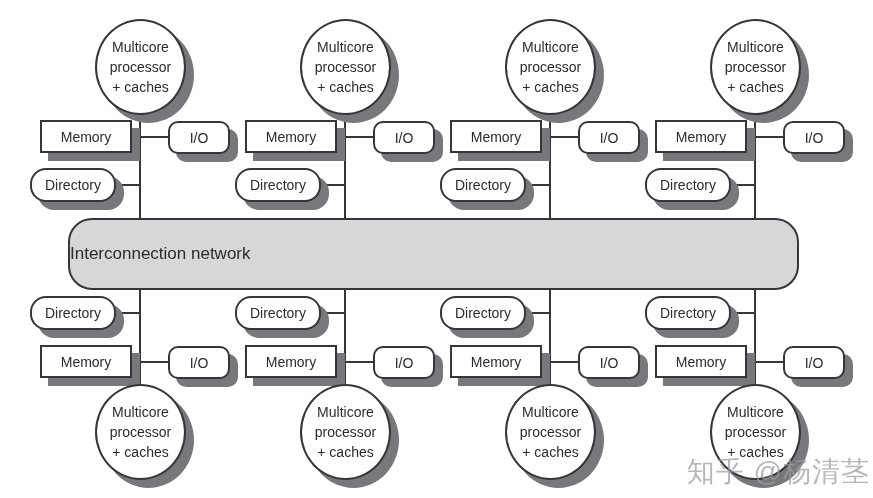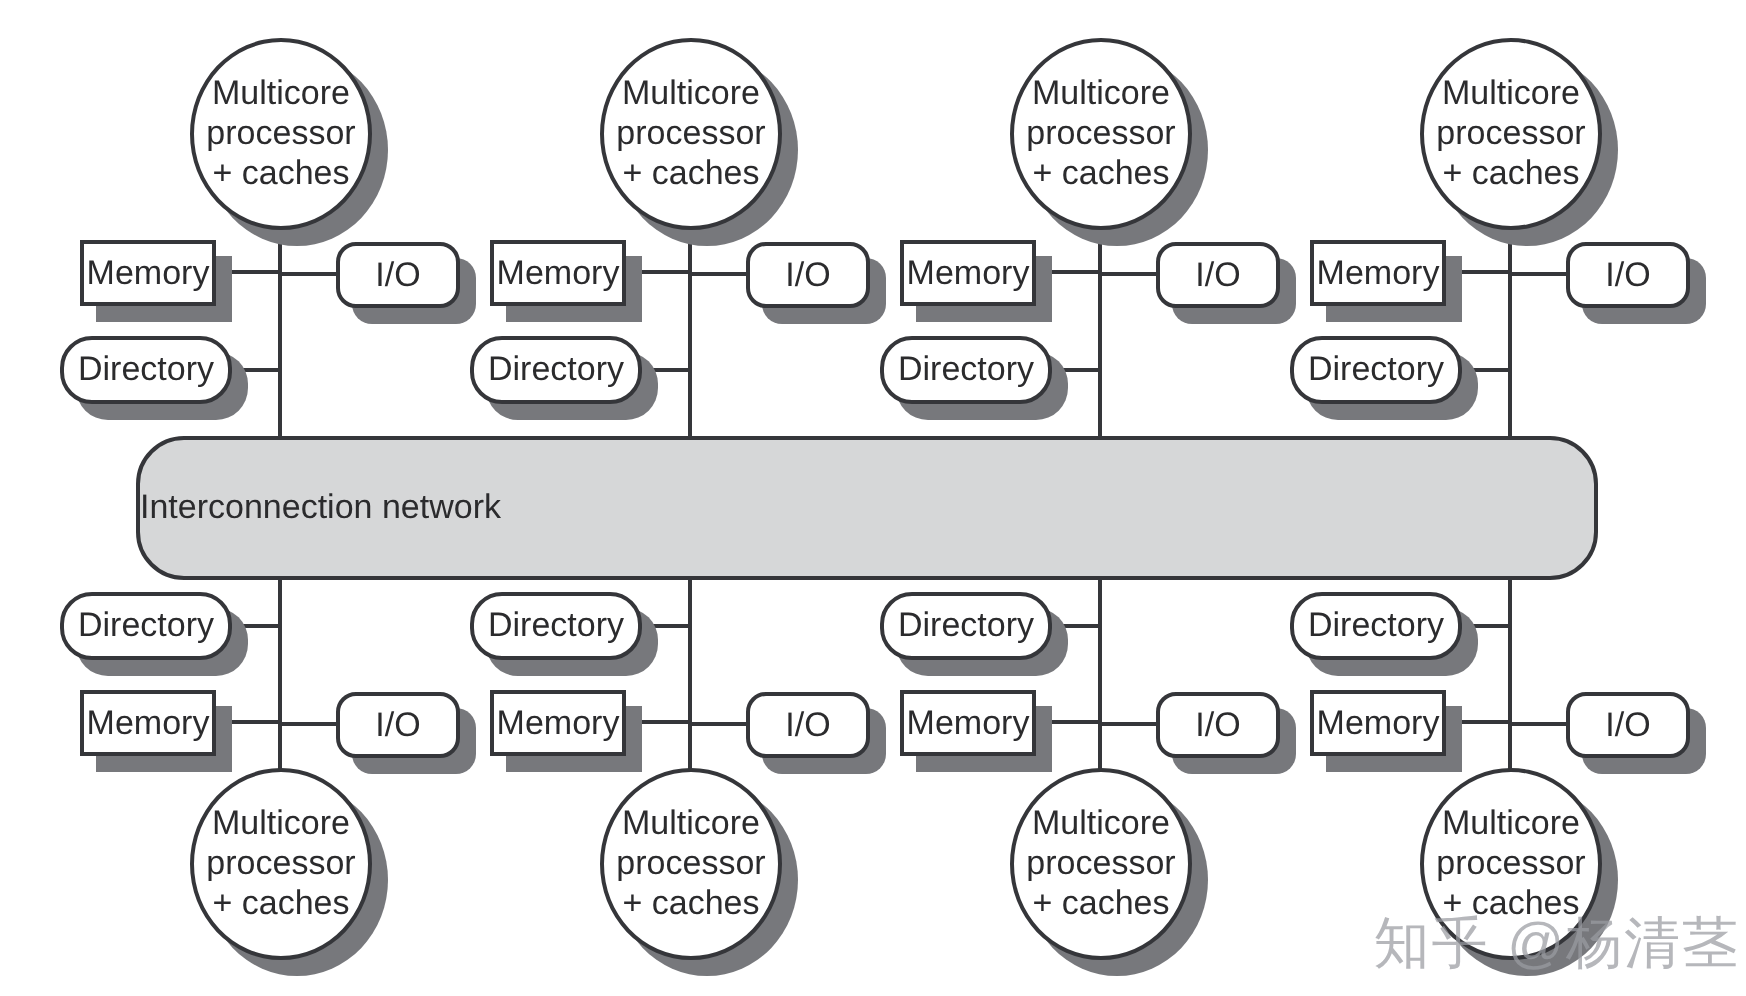--- a/index.html
+++ b/index.html
@@ -35,34 +35,34 @@
   .bottom-node .dir-line { top:22px; left:85px; width:26px; }
   .bottom-node .mem-line { top:70px; left:85px; width:26px; }
   .bottom-node .io-line  { top:71px; left:110px; width:30px; }
 
   .box, .ellipse {
     position:absolute;
     background:var(--box_fill);
     border:2px solid var(--box_border);
     box-shadow:8px 8px 0 0 var(--shadow);
     display:flex; align-items:center; justify-content:center;
-    font-size:17px;
+    font-size:14px;
     z-index:2;
   }
   .ellipse {
     left:65px; width:91px; height:96px;
     border-radius:50%;
     text-align:center;
     line-height:20px;
   }
   .ellipse span { white-space:pre-line; }
   .top-node .ellipse { top:4px; }
   .bottom-node .ellipse { top:94px; }
 
-  .memory { width:68px; height:33px; left:10px; }
+  .memory { width:92px; height:33px; left:10px; }
   .io { width:62px; height:33px; left:138px; border-radius:10px; }
   .directory { width:86px; height:34px; left:0;border-radius:16px; }
   .top-node .memory { top:105px; }
   .top-node .io { top:106px; }
   .top-node .directory { top:153px; }
   .bottom-node .directory { top:6px; }
   .bottom-node .memory { top:55px; }
   .bottom-node .io { top:56px; }
 
   .network {

